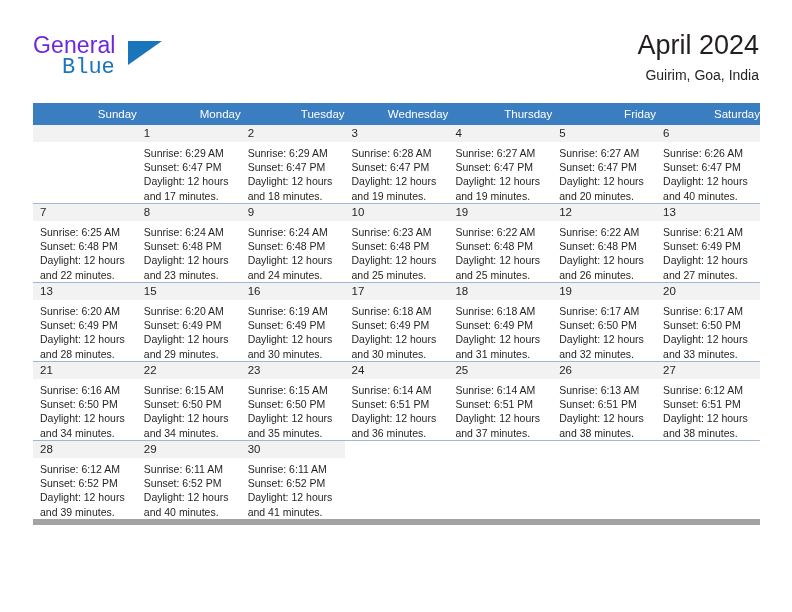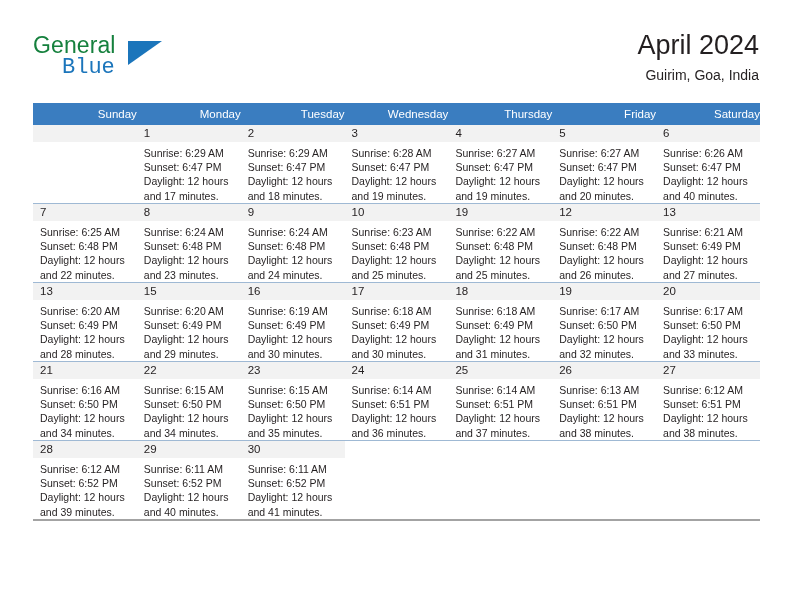--- a/index.html
+++ b/index.html
@@ -35,21 +35,21 @@
     top: 4px;
     width: 180px;
     height: 56px;
   }
   .brand-general {
     position: absolute;
     left: 0;
     top: 0;
     font-size: 23px;
     letter-spacing: 0.1px;
-    color: #15803d;
+    color: #6d28d9;
     font-family: "Liberation Sans", sans-serif;
   }
   .brand-blue {
     position: absolute;
     left: 29px;
     top: 23px;
     font-size: 22px;
     color: #1b75bb;
     font-family: Liberation Mono, monospace;
   }
@@ -105,21 +105,21 @@
   }
   .calendar td {
     vertical-align: top;
     padding: 0;
     height: 78px;
     border: none;
     border-bottom: 1px solid #9fb9d4;
     background: #ffffff;
   }
   .calendar tbody tr:last-child td {
-    border-bottom: 2px solid #a3a3a3;
+    border-bottom: 6px solid #a3a3a3;
   }
   .daynum-band {
     background: #f2f2f2;
     height: 17px;
     line-height: 17px;
     padding-left: 7px;
     font-size: 11.5px;
     color: #231f20;
   }
   .cell-empty .daynum-band {

